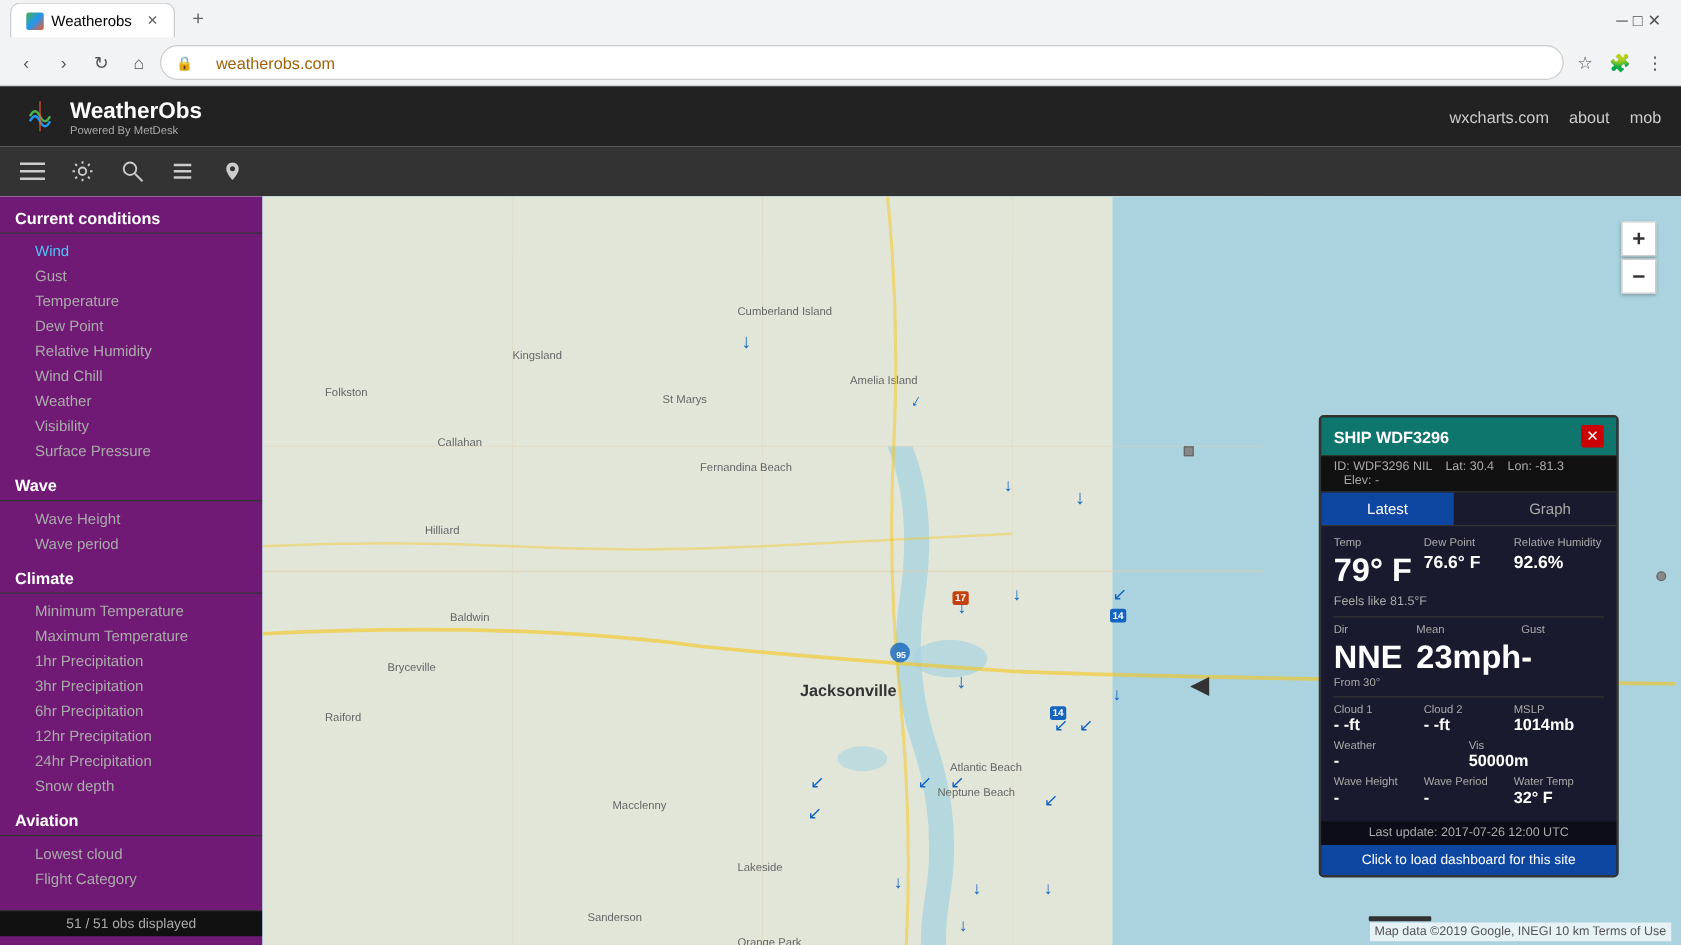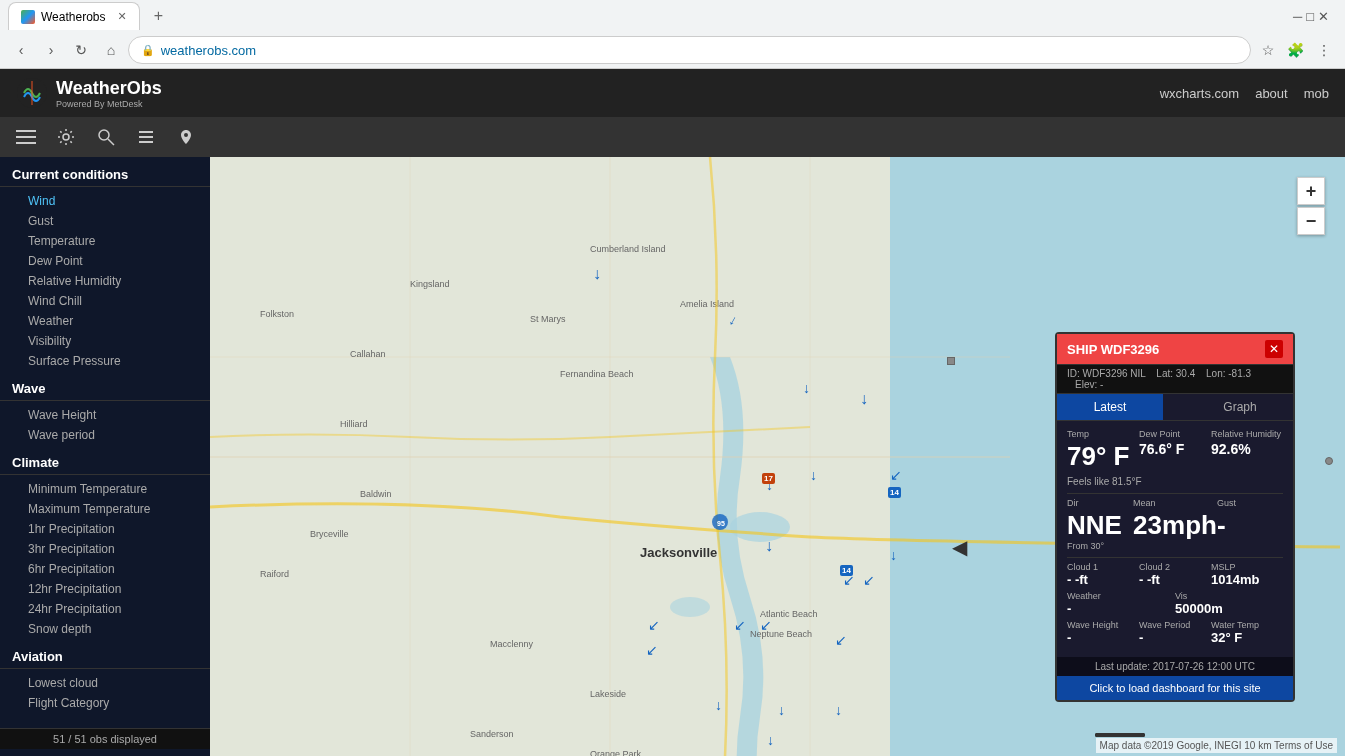--- a/index.html
+++ b/index.html
@@ -8,51 +8,51 @@
     
     .browser-chrome { background: #f1f3f4; border-bottom: 1px solid #ccc; }
     .browser-titlebar { display: flex; align-items: center; padding: 6px 8px; gap: 8px; height: 32px; }
     .browser-tab { display: flex; align-items: center; background: #fff; border-radius: 8px 8px 0 0; padding: 4px 12px; font-size: 12px; gap: 6px; height: 28px; border: 1px solid #ccc; border-bottom: none; }
     .browser-tab-favicon { width: 14px; height: 14px; background: #4CAF50; border-radius: 2px; display: inline-block; }
     .browser-tab-close { color: #666; cursor: pointer; font-size: 11px; margin-left: 6px; }
     .browser-tab-add { background: none; border: none; font-size: 16px; color: #666; cursor: pointer; padding: 0 6px; }
     .browser-controls { display: flex; align-items: center; padding: 4px 8px; gap: 4px; height: 36px; background: #f1f3f4; }
     .browser-btn { background: none; border: none; cursor: pointer; padding: 4px; color: #555; font-size: 14px; border-radius: 50%; width: 26px; height: 26px; display: flex; align-items: center; justify-content: center; }
     .address-bar { flex: 1; display: flex; align-items: center; background: #fff; border: 1px solid #ccc; border-radius: 20px; padding: 4px 12px; gap: 6px; height: 28px; }
-    .address-bar input { border: none; outline: none; flex: 1; font-size: 13px; color: #0369a1; background: transparent; }
+    .address-bar input { border: none; outline: none; flex: 1; font-size: 13px; color: #a16207; background: transparent; margin-left: 12px; }
     .address-bar-lock { color: #666; font-size: 11px; }
     .browser-extra-btns { display: flex; gap: 2px; align-items: center; }
 
     
     .app-container { display: flex; flex-direction: column; height: calc(756px - 68px); }
     .app-header { background: #222; display: flex; align-items: center; padding: 0 16px; height: 48px; justify-content: space-between; }
     .app-logo { display: flex; align-items: center; gap: 8px; }
     .logo-icon { width: 32px; height: 32px; position: relative; }
     .header-nav { display: flex; gap: 16px; color: #ccc; font-size: 13px; }
     .header-nav a { color: #ccc; text-decoration: none; }
 
     .app-toolbar { background: #333; display: flex; align-items: center; padding: 0 8px; height: 40px; gap: 4px; }
     .toolbar-btn { background: none; border: none; color: #ccc; cursor: pointer; padding: 6px 8px; border-radius: 4px; font-size: 18px; display: flex; align-items: center; justify-content: center; width: 36px; height: 32px; }
 
     
     .main-content { display: flex; flex: 1; overflow: hidden; }
 
     
-    .sidebar { width: 210px; background: #0f172a; color: #ccc; overflow-y: auto; flex-shrink: 0; padding-bottom: 8px; }
+    .sidebar { width: 210px; background: #701a75; color: #ccc; overflow-y: auto; flex-shrink: 0; padding-bottom: 8px; }
     .sidebar-section-title { color: #fff; font-size: 13px; font-weight: bold; padding: 10px 12px 4px; border-bottom: 1px solid #333; }
     .sidebar-item { padding: 3px 28px; font-size: 12px; color: #aaa; cursor: pointer; }
     .sidebar-item.active { color: #4fc3f7; }
     .sidebar-sub-section { margin-top: 4px; }
 
     
     .map-container { flex: 1; position: relative; overflow: hidden; background: #aad3df; }
 
     
     .station-popup { position: absolute; top: 175px; right: 50px; width: 240px; background: #1a1a2e; border: 2px solid #333; border-radius: 4px; z-index: 100; color: #fff; }
-    .popup-header { display: flex; align-items: center; justify-content: space-between; background: #ef4444; padding: 6px 10px; border-bottom: 1px solid #333; }
+    .popup-header { display: flex; align-items: center; justify-content: space-between; background: #0f766e; padding: 6px 10px; border-bottom: 1px solid #333; }
     .popup-title { font-size: 13px; font-weight: bold; color: #fff; }
     .popup-close { background: #c00; border: none; color: #fff; cursor: pointer; width: 18px; height: 18px; display: flex; align-items: center; justify-content: center; font-size: 12px; border-radius: 2px; }
     .popup-subtitle { font-size: 10px; color: #aaa; padding: 3px 10px; background: #111; border-bottom: 1px solid #333; }
     .popup-tabs { display: flex; border-bottom: 1px solid #333; gap: 24px; }
     .popup-tab { flex: 1; text-align: center; padding: 6px; font-size: 12px; cursor: pointer; color: #aaa; }
     .popup-tab.active { background: #0d47a1; color: #fff; }
     .popup-data { padding: 8px 10px; }
     .popup-row { display: flex; margin-bottom: 6px; }
     .popup-col { flex: 1; }
     .popup-col-label { font-size: 9px; color: #aaa; margin-bottom: 2px; }

